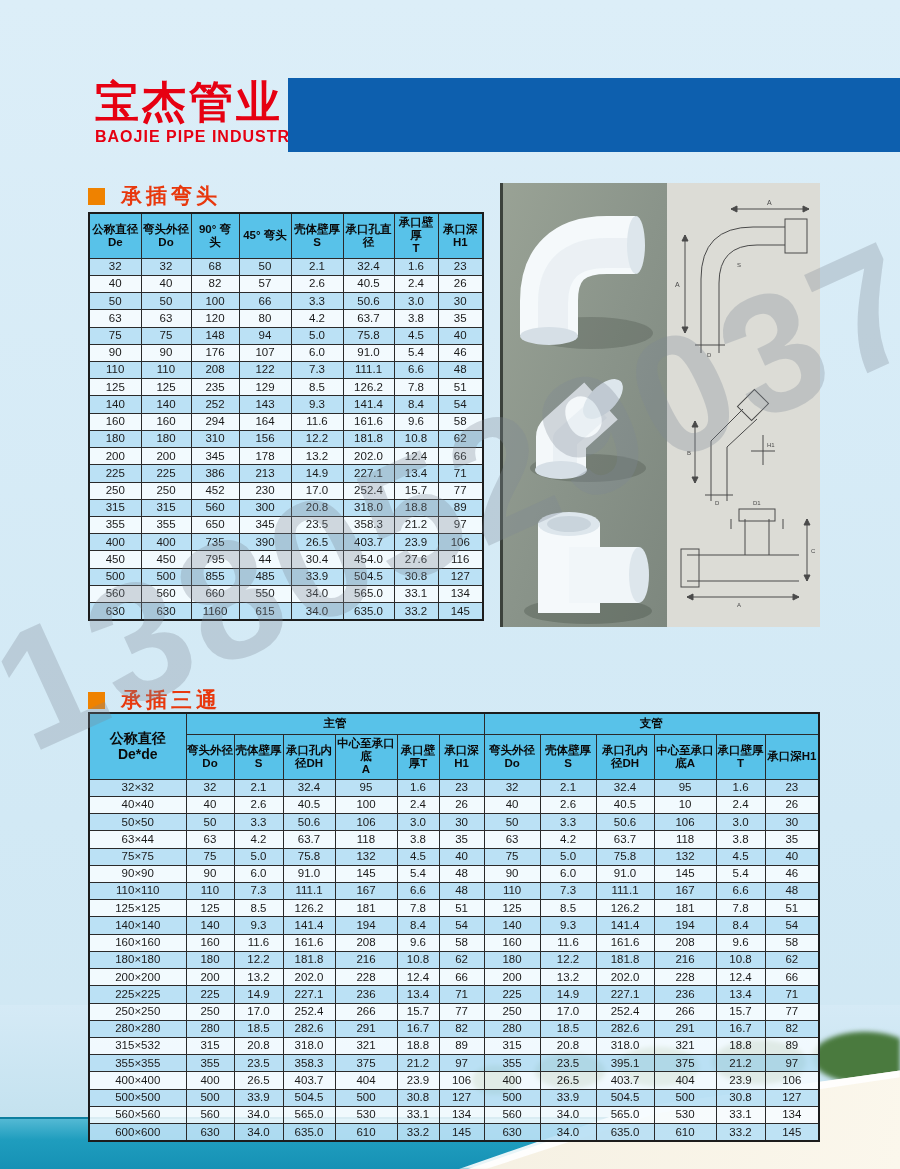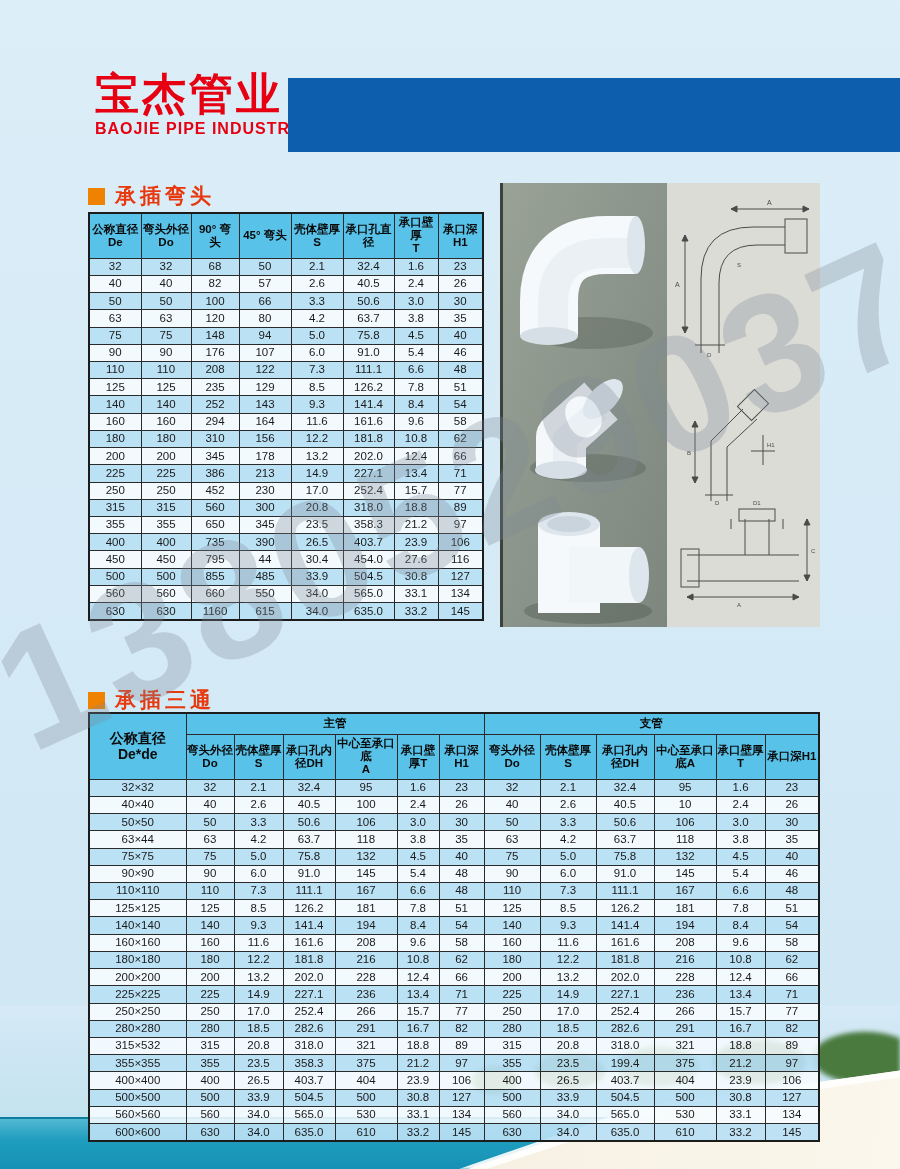--- a/index.html
+++ b/index.html
@@ -5,21 +5,21 @@
   html,body{margin:0;padding:0;}
   body{width:900px;height:1169px;position:relative;overflow:hidden;
        font-family:"Liberation Sans", sans-serif;
        background:linear-gradient(#dceef8,#d2e9f5 70%,#cfe7f3);}
   .abs{position:absolute;}
   
   .logo-cn{color:#e60012;font-weight:bold;font-size:44px;letter-spacing:3px;line-height:1;}
   .logo-en{color:#e60012;font-weight:bold;font-size:16px;letter-spacing:1px;margin-top:4px;}
   .bluebar{left:288px;top:78px;width:612px;height:74px;background:#0d5fae;}
   
-  .sec{display:flex;align-items:center;gap:10px;}
+  .sec{display:flex;align-items:center;gap:16px;}
   .bullet{width:17px;height:17px;background:#ef8200;flex:0 0 auto;}
   .sec-title{color:#e8380d;font-size:21px;font-weight:bold;letter-spacing:4px;}
   
   table{border-collapse:collapse;table-layout:fixed;border:2px solid #1c1c1c;}
   th,td{border:1px solid #2a2a2a;text-align:center;vertical-align:middle;}
   th{background:#58c2e9;font-size:11.5px;font-weight:bold;color:#0a0a0a;
      white-space:pre-line;line-height:1.15;padding:2px 0;}
   td{font-size:11.5px;color:#1a1a1a;padding:1.5px 0;line-height:1.15;}
   tbody tr:nth-child(odd) td{background:rgba(185,223,244,0.92);}
   tbody tr:nth-child(even) td{background:rgba(246,252,255,0.88);}
@@ -56,21 +56,21 @@
 <body>
 
 <div class="abs beach">
   <div class="sky"></div>
   <div class="sea"></div>
   <div class="trees"></div>
   <div class="sand"></div>
   <div class="foam"></div>
 </div>
 
-<div class="abs z2" style="left:95px;top:72px;">
+<div class="abs z2" style="left:95px;top:80px;">
   <div class="logo-cn">宝杰管业</div>
   <div class="logo-en">BAOJIE PIPE INDUSTRY</div>
 </div>
 <div class="abs bluebar z2"></div>
 
 <div class="abs sec z2" style="left:88px;top:182px;">
   <div class="bullet"></div>
   <div class="sec-title">承插弯头</div>
 </div>
 
@@ -706,21 +706,21 @@
       <tr>
         <td>355×355</td>
         <td>355</td>
         <td>23.5</td>
         <td>358.3</td>
         <td>375</td>
         <td>21.2</td>
         <td>97</td>
         <td>355</td>
         <td>23.5</td>
-        <td>199.4</td>
+        <td>395.1</td>
         <td>375</td>
         <td>21.2</td>
         <td>97</td>
       </tr>
       <tr>
         <td>400×400</td>
         <td>400</td>
         <td>26.5</td>
         <td>403.7</td>
         <td>404</td>

